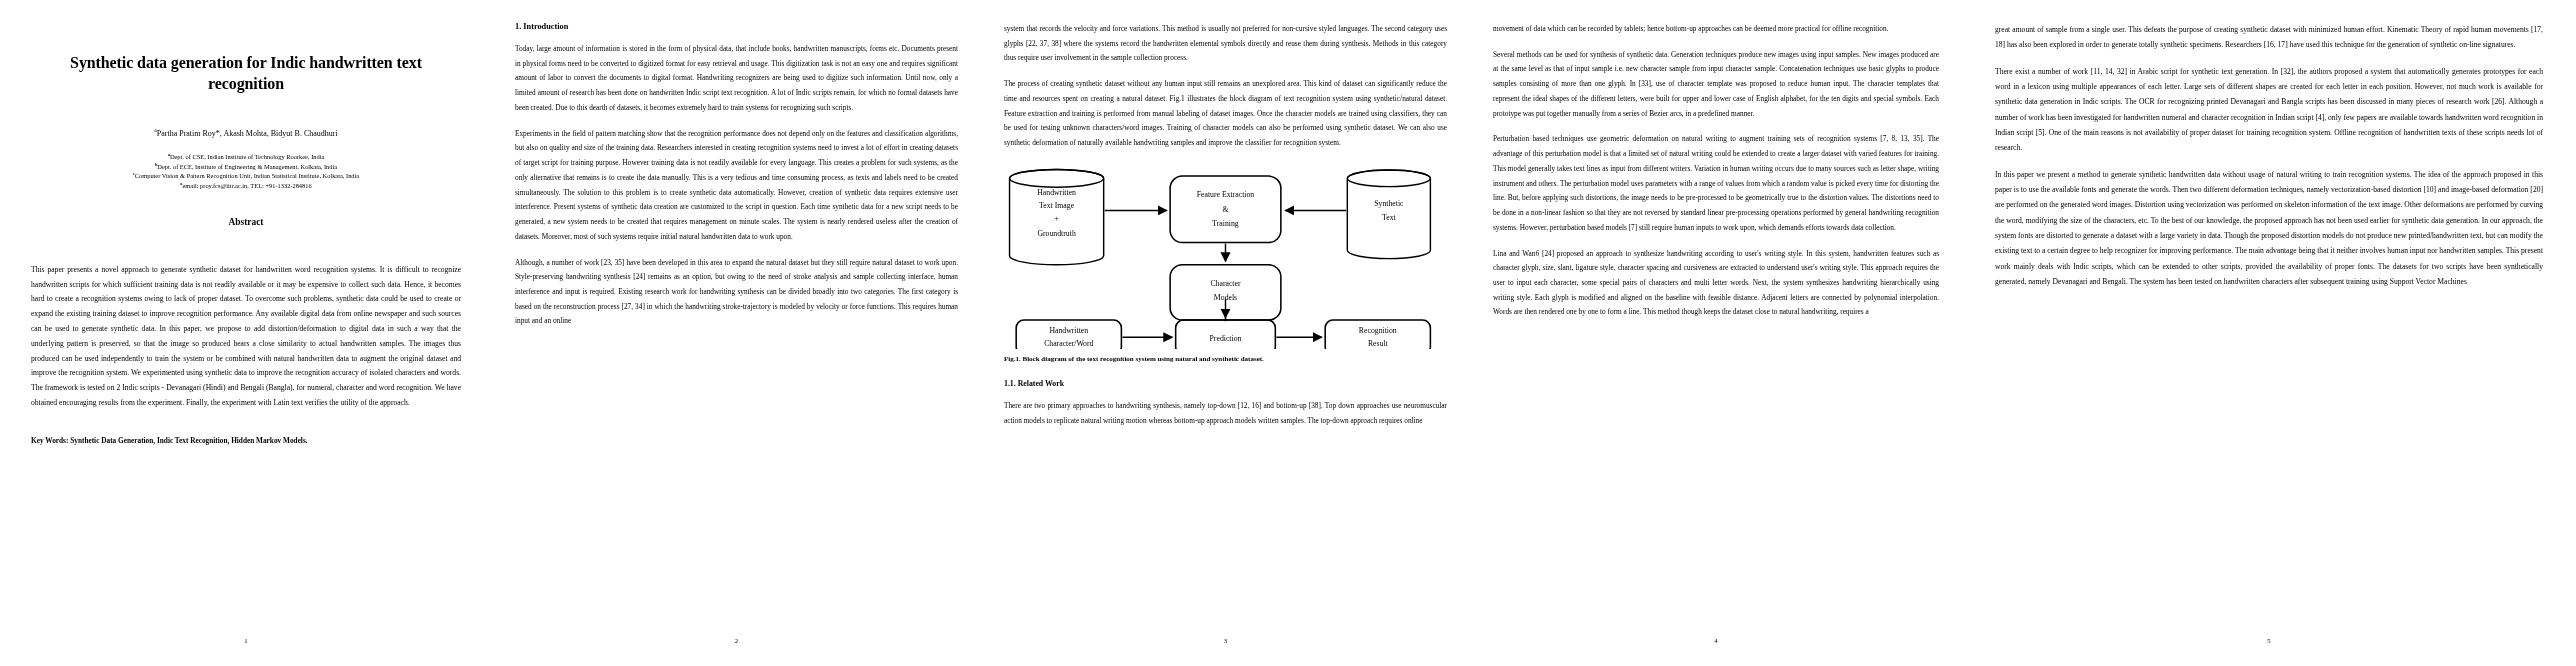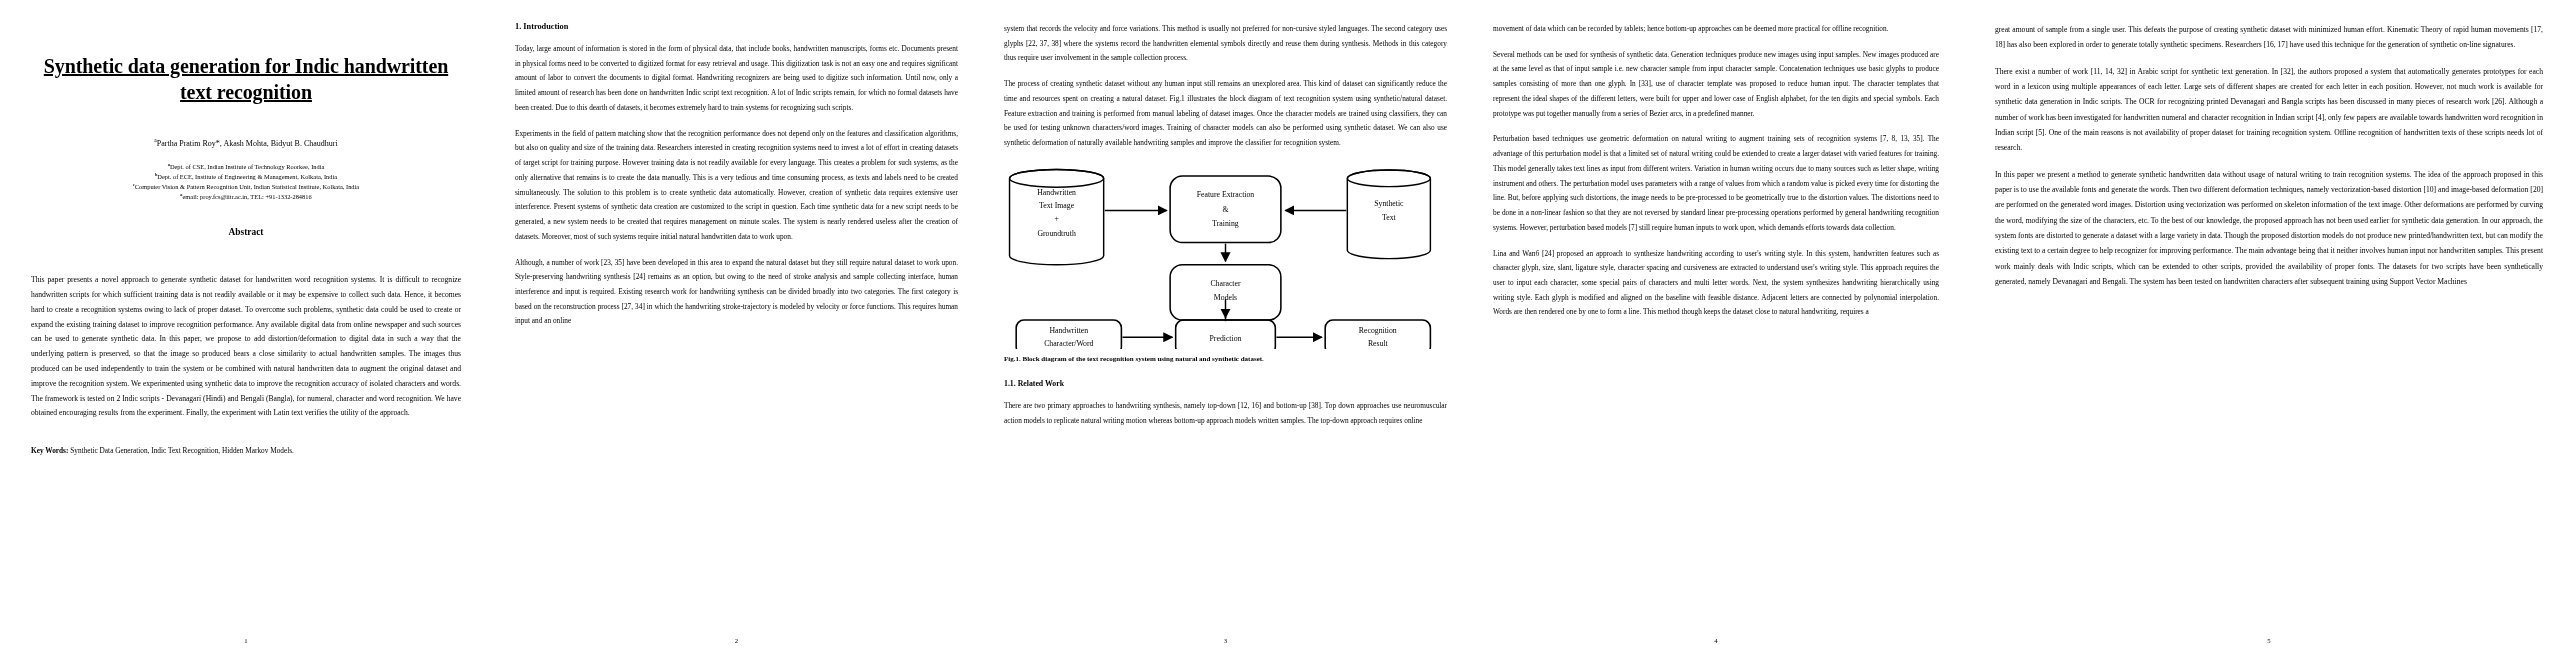--- a/index.html
+++ b/index.html
@@ -6,31 +6,31 @@
   body{width:2576px;height:667px;font-family:"Liberation Serif",serif;color:#000;}
   .strip{display:flex;width:2576px;height:667px;align-items:flex-start;}
   .page{position:relative;height:667px;box-sizing:border-box;}
   .p1{width:492px;padding:22px 31px 0 31px;}
   .p2{width:489px;padding:22px 23px 12px 23px;}
   .p3{width:489px;padding:22px 23px 0 23px;}
   .p4{width:492px;padding:22px 23px 16px 23px;}
   .p5{width:614px;padding:22px 33px 0 33px;}
 
   .doc-title{
-    font-size:20px;font-weight:bold;text-align:center;line-height:1.30;
-    margin:31px 10px 0 10px;letter-spacing:-0.1px;text-decoration:underline;
+    font-size:16px;font-weight:bold;text-align:center;line-height:1.30;
+    margin:31px 10px 0 10px;letter-spacing:-0.1px;
   }
   .authors{font-size:8px;text-align:center;margin-top:32px;}
   .affil{font-size:6.4px;text-align:center;margin-top:14.5px;line-height:1.52;}
   sup{font-size:0.68em;vertical-align:super;font-weight:bold;}
   .authors sup{font-weight:normal;}
 
   .abs-head{font-size:9.4px;font-weight:bold;text-align:center;margin-top:25.6px;}
   .abs-body{font-size:7.6px;text-align:justify;line-height:1.92;margin-top:9px;}
-  .keywords{font-size:7.3px;text-align:left;line-height:1.9;margin-top:23px;}
+  .keywords{font-size:7.3px;text-align:left;line-height:1.9;margin-top:23px;font-weight:bold;}
 
   .sec-head{font-size:8.3px;font-weight:bold;margin:0 0 2.2px 0;}
   .sub-head{font-size:7.8px;font-weight:bold;margin:14.5px 0 2.2px 0;}
   .para{font-size:7.3px;text-align:justify;line-height:2.02;margin:11px 0 0 0;}
   .p5 .para{font-size:7.6px;line-height:2.02;}
   .p1 .abs-body{line-height:1.95;margin-top:36px;}
 
   .pageno{position:absolute;bottom:23px;left:0;right:0;text-align:center;font-size:6.7px;}
 
   

